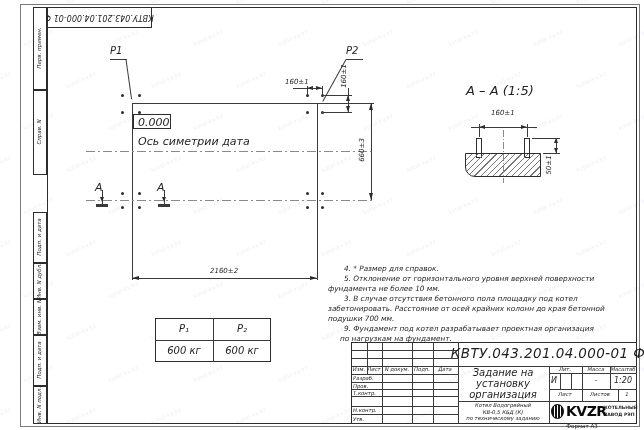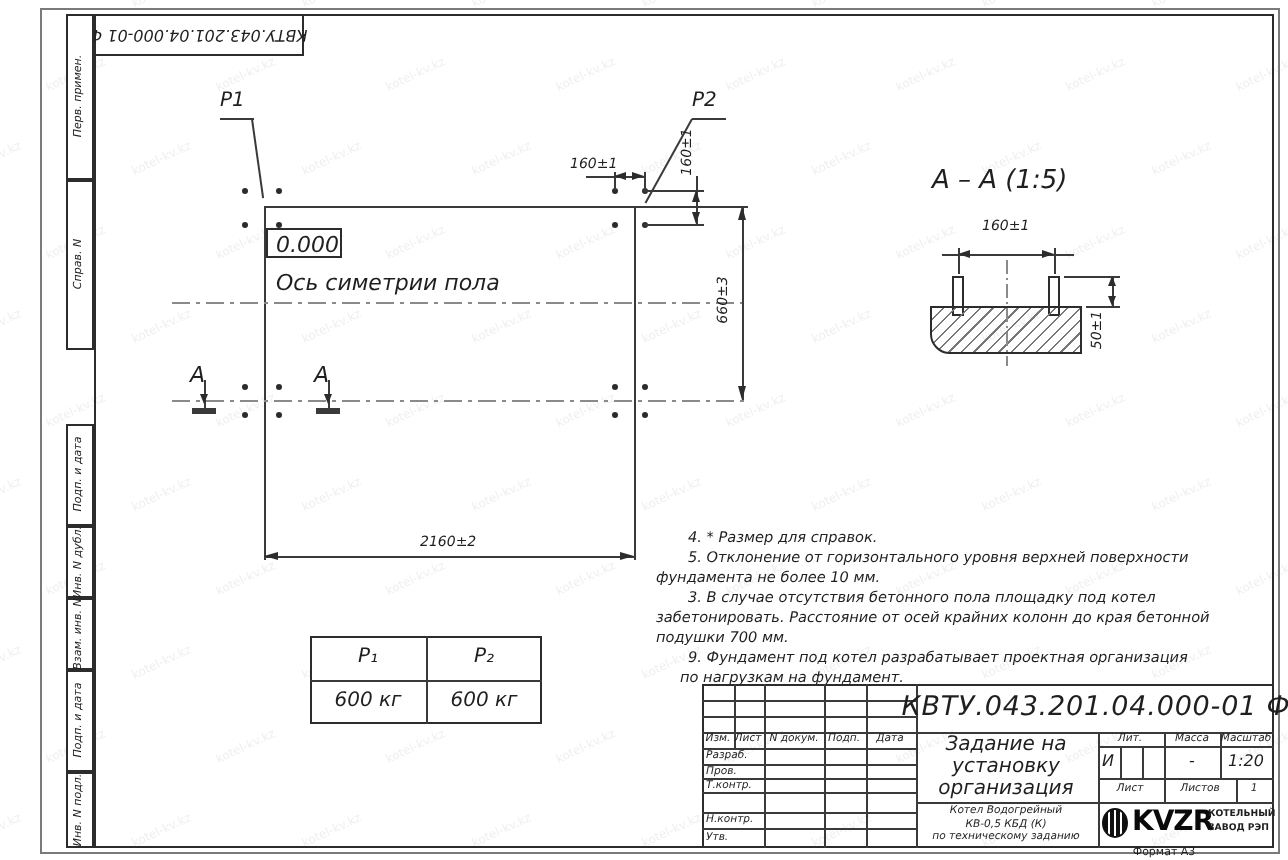--- a/index.html
+++ b/index.html
@@ -179,21 +179,21 @@
     <div class="ln h" style="left:110px;top:59px;width:17px;"></div>
     <div class="diag" style="left:126px;top:59px;width:40px;transform:rotate(82deg);"></div>
 
     <span class="t" style="left:346px;top:46px;font-size:10px;">P2</span>
     <div class="ln h" style="left:346px;top:59px;width:17px;"></div>
     <div class="diag" style="left:346px;top:59px;width:48px;transform:rotate(119deg);"></div>
 
     <div class="box" style="left:133px;top:114px;width:38px;height:15px;"></div>
     <span class="t" style="left:138px;top:117px;font-size:11px;">0.000</span>
 
-    <span class="t" style="left:138px;top:136px;font-size:11px;">Ось симетрии пола</span>
+    <span class="t" style="left:138px;top:136px;font-size:11px;">Ось симетрии дата</span>
 
     <span class="t" style="left:95px;top:182px;font-size:11px;">А</span>
     <span class="t" style="left:157px;top:182px;font-size:11px;">А</span>
     <div class="ln v" style="left:102px;top:190px;height:14px;"></div>
     <div class="ln v" style="left:164px;top:190px;height:14px;"></div>
     <div class="ln" style="left:96px;top:204px;width:12px;height:2.5px;"></div>
     <div class="ln" style="left:158px;top:204px;width:12px;height:2.5px;"></div>
     <div class="arr" style="left:100px;top:197px;border-left:2.5px solid transparent;border-right:2.5px solid transparent;border-top:5px solid #2c2c2c;"></div>
     <div class="arr" style="left:162px;top:197px;border-left:2.5px solid transparent;border-right:2.5px solid transparent;border-top:5px solid #2c2c2c;"></div>
 

